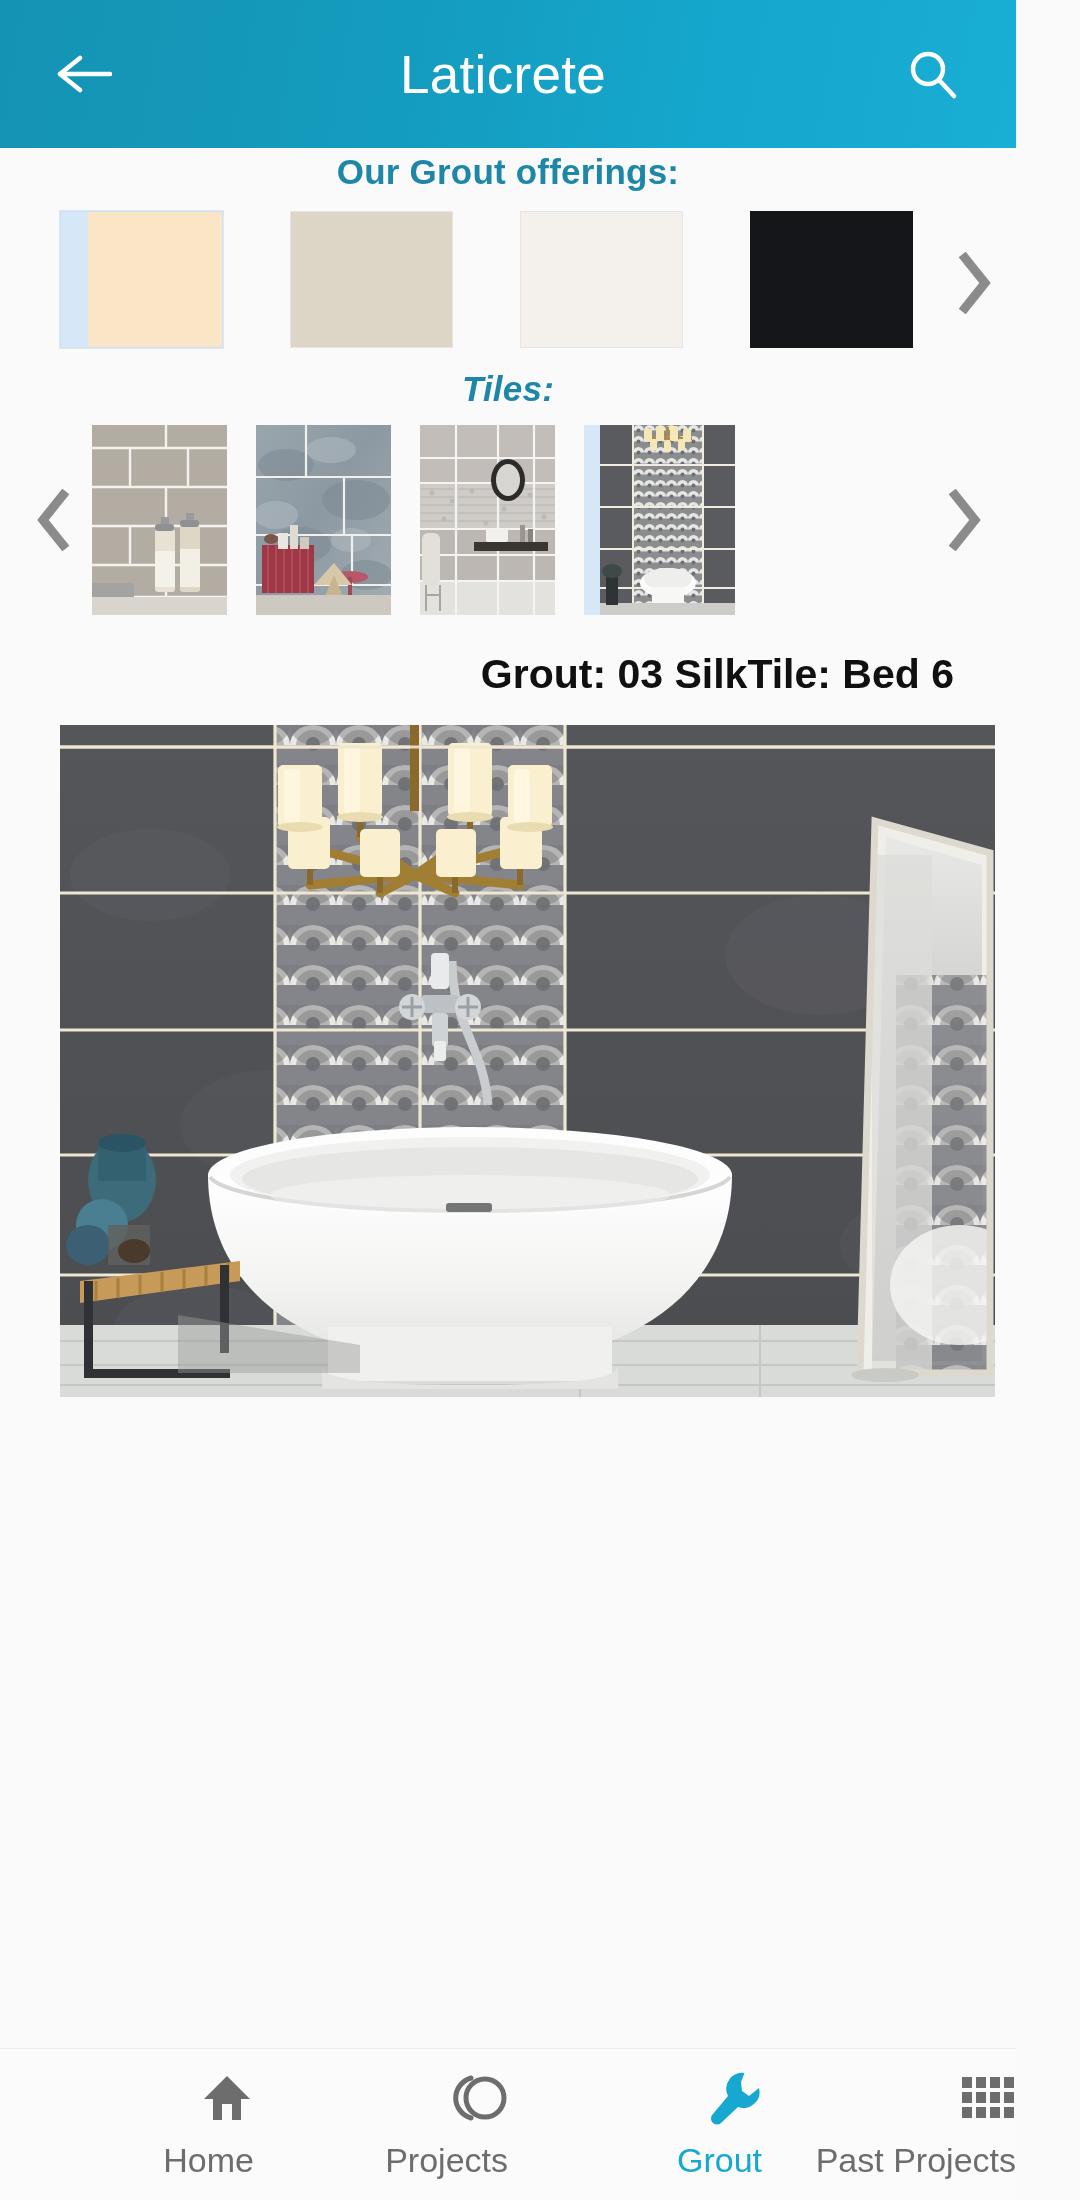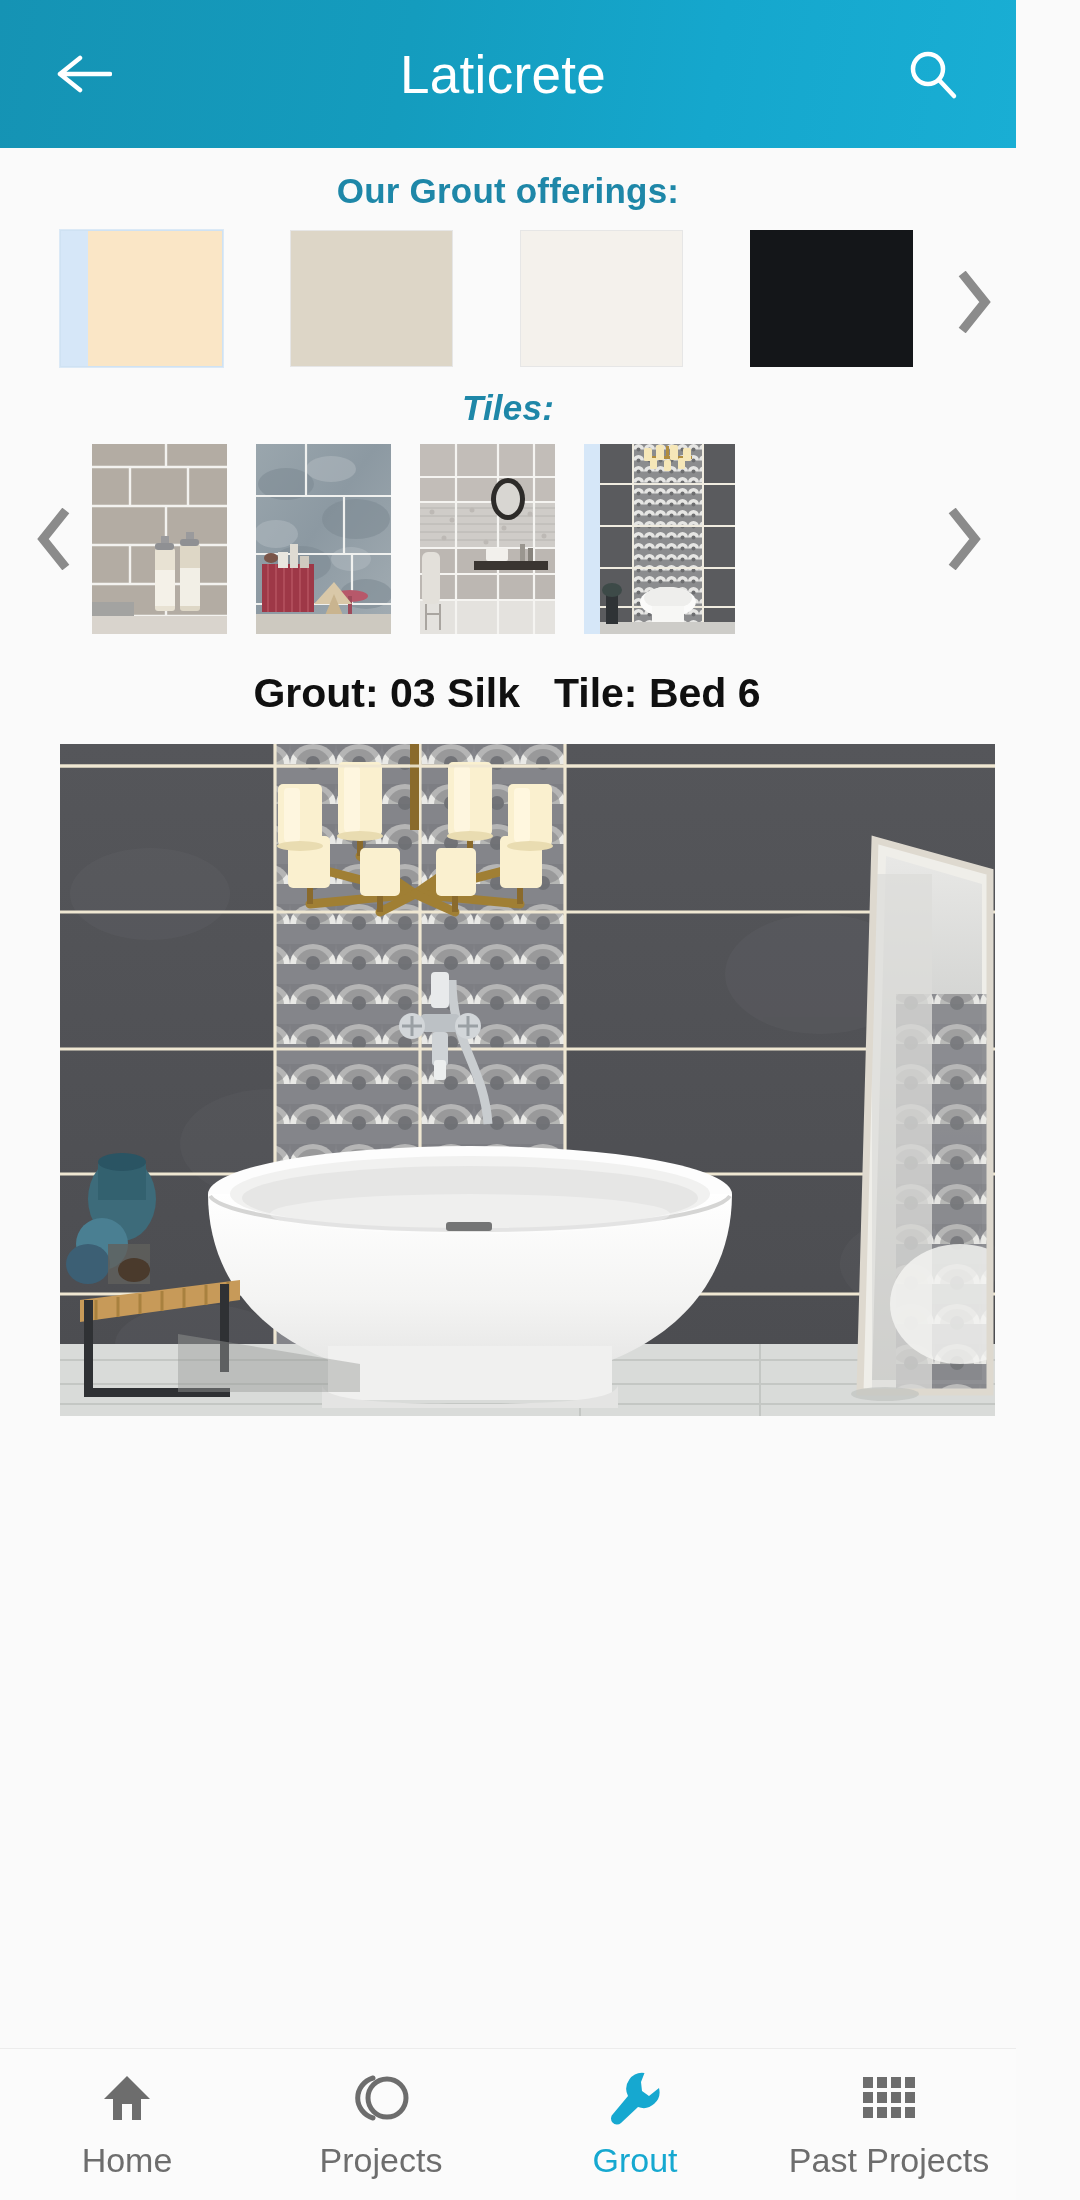--- a/index.html
+++ b/index.html
@@ -51,21 +51,21 @@
   }
 
   
   .section-title {
     text-align: center;
     color: #1e87a8;
     font-size: 35px;
     font-weight: bold;
     letter-spacing: 0.2px;
   }
-  .grout-title { margin-top: 23px; }
+  .grout-title { margin-top: 4px; }
   .tiles-title { margin-top: 12px; font-style: italic; }
 
   
   .grout-row {
     position: relative;
     height: 146px;
     margin-top: 19px;
     display: flex;
     align-items: flex-start;
     padding-left: 60px;
@@ -127,28 +127,27 @@
     border-left: 16px solid #d6e7f8;
     width: 151px;
     flex: 0 0 151px;
   }
   .tile-prev { left: 30px; top: 50%; transform: translateY(-50%); height: 72px; }
   .tile-next { right: 28px; top: 50%; transform: translateY(-50%); height: 72px; }
 
   
   .selection-row {
     display: flex;
-    justify-content: center;
+    justify-content: flex-end;
     align-items: baseline;
     padding: 0 62px 0 60px;
     margin-top: 36px;
     color: #101010;
     font-size: 41px;
     font-weight: bold;
-    gap: 34px;
   }
 
   
   .preview-wrap {
     margin: 27px 0 0 60px;
     width: 935px;
     height: 672px;
     position: relative;
     overflow: hidden;
     background: #4d4e50;
@@ -161,21 +160,21 @@
     flex: 0 0 152px;
     height: 152px;
     background: #fbfbfb;
     border-top: 1px solid #ececec;
     display: flex;
   }
   .navitem {
     flex: 1;
     display: flex;
     flex-direction: column;
-    align-items: center;
+    align-items: flex-end;
     justify-content: center;
     gap: 14px;
     cursor: pointer;
   }
   .navitem .navicon { height: 58px; display: flex; align-items: center; justify-content: center; }
   .navitem .navlabel { font-size: 34px; color: #6d6d6d; }
   .navitem.active .navlabel { color: #16a8d0; }
 </style>
 </head>
 <body>

